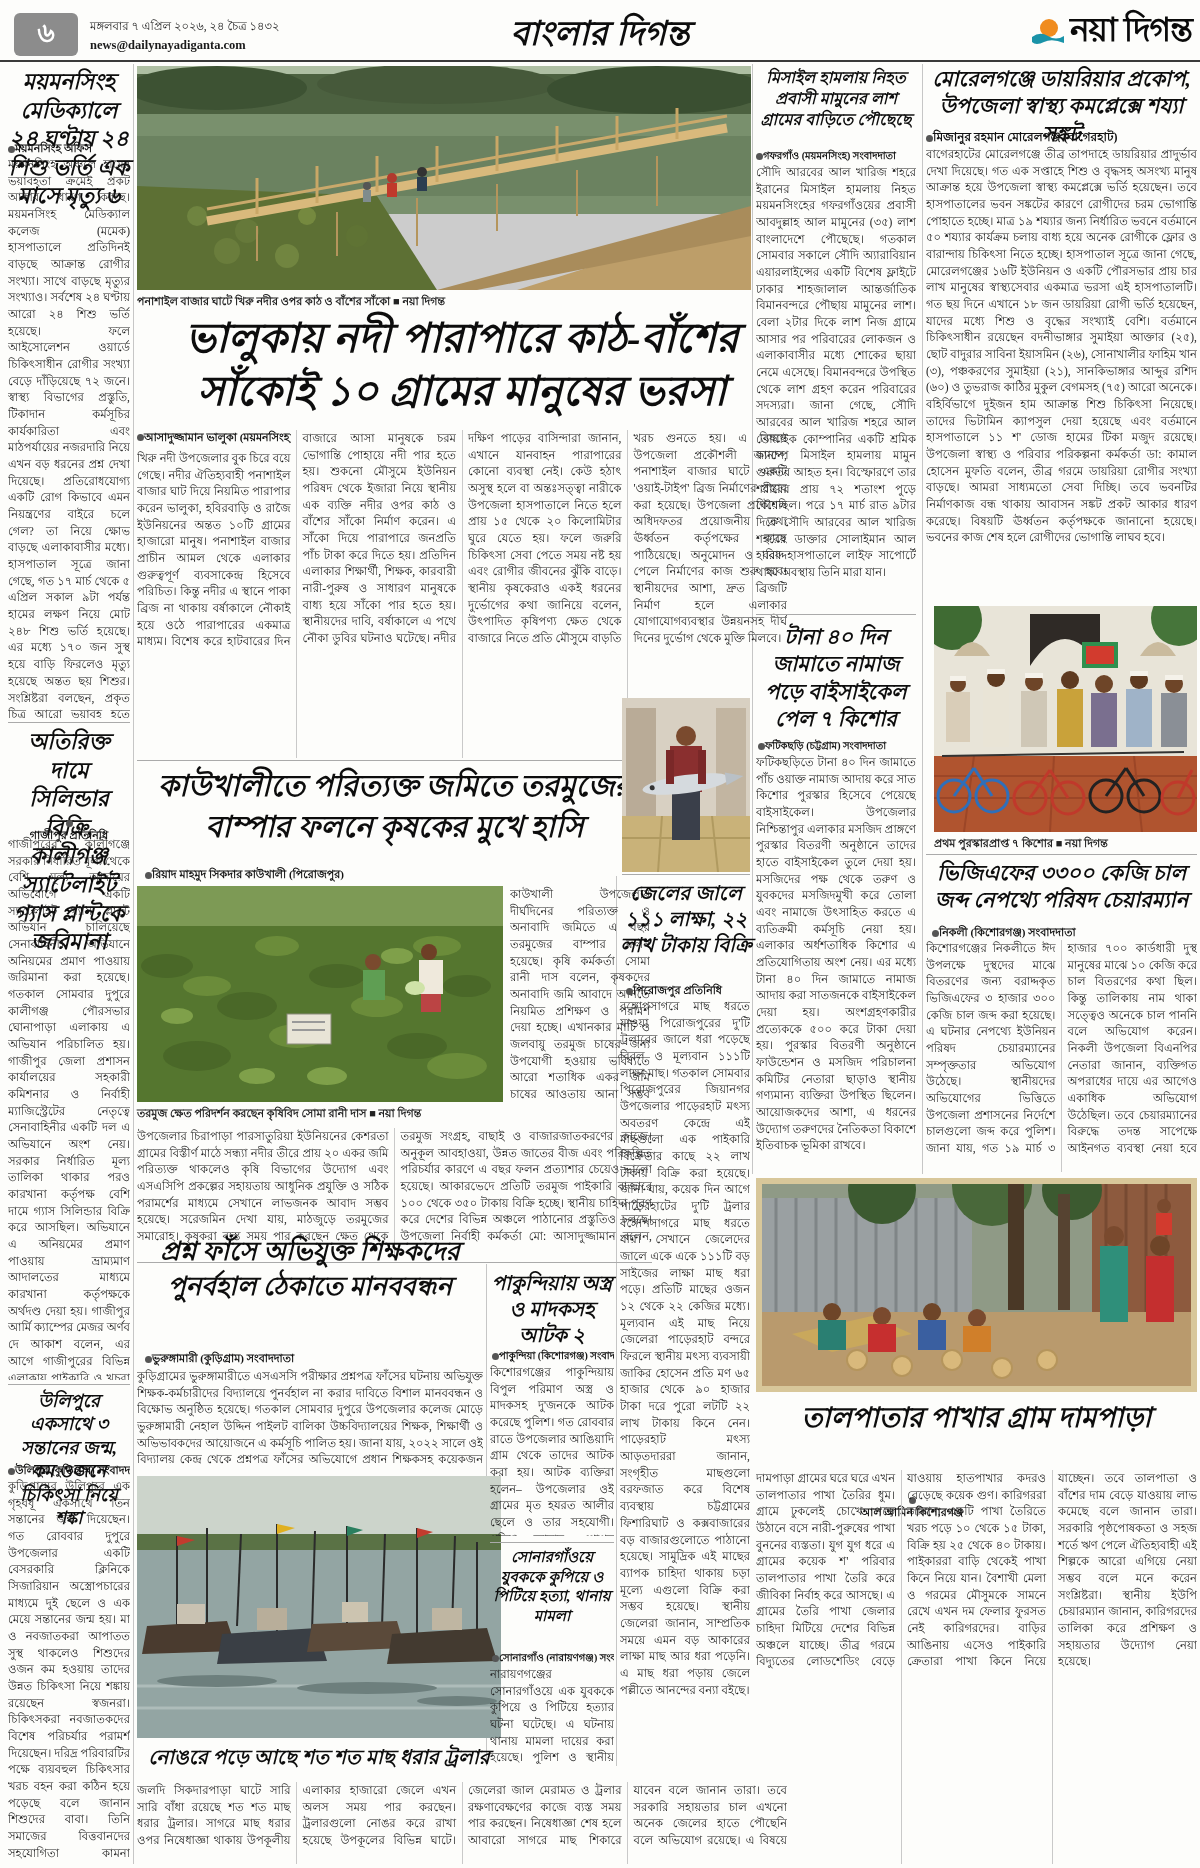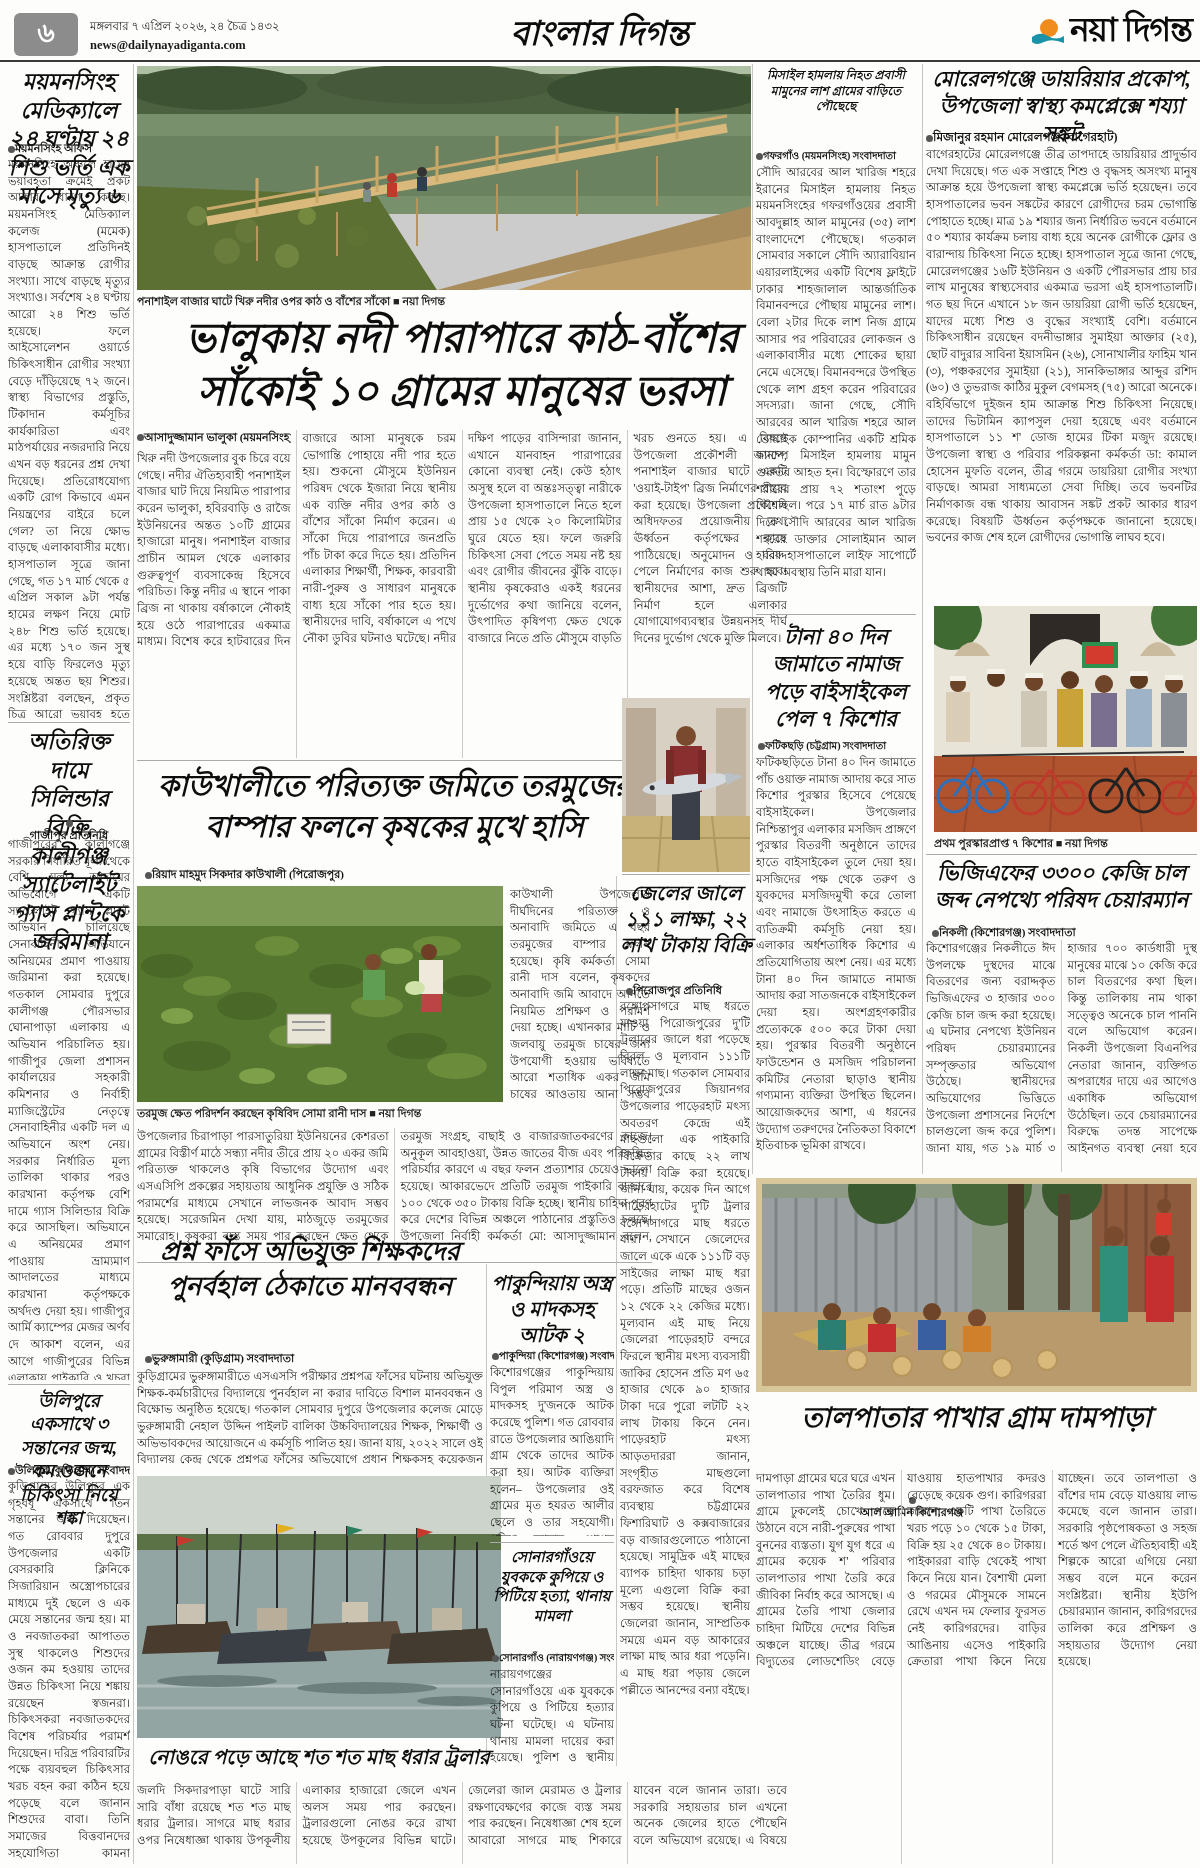--- a/index.html
+++ b/index.html
@@ -272,21 +272,21 @@
   <div class="abs body-txt" style="left:490px;top:1364px;width:124px;height:172px;">কিশোরগঞ্জের পাকুন্দিয়ায় বিপুল পরিমাণ অস্ত্র ও মাদকসহ দু'জনকে আটক করেছে পুলিশ। গত রোববার রাতে উপজেলার আঙিয়াদি গ্রাম থেকে তাদের আটক করা হয়। আটক ব্যক্তিরা হলেন– উপজেলার ওই গ্রামের মৃত হযরত আলীর ছেলে ও তার সহযোগী। পুলিশ জানায়, গোপন সংবাদের ভিত্তিতে অভিযান চালিয়ে তাদের কাছ থেকে দেশীয় অস্ত্র ও মাদকদ্রব্য উদ্ধার করা হয়। এ ঘটনায় থানায় মামলা দায়েরের প্রক্রিয়া চলছে বলে জানিয়েছেন ওসি।</div>
 
   <div class="abs hrule" style="left:490px;top:1542px;width:124px;"></div>
   <div class="abs hd" style="left:490px;top:1548px;width:124px;font-size:15px;">সোনারগাঁওয়ে যুবককে কুপিয়ে ও পিটিয়ে হত্যা, থানায় মামলা</div>
   <div class="abs byline" style="left:492px;top:1650px;width:122px;font-size:10px;">
     <span class="dot"></span>
     <span>সোনারগাঁও (নারায়ণগঞ্জ) সংবাদদাতা</span>
   </div>
   <div class="abs body-txt" style="left:490px;top:1666px;width:124px;height:98px;">নারায়ণগঞ্জের সোনারগাঁওয়ে এক যুবককে কুপিয়ে ও পিটিয়ে হত্যার ঘটনা ঘটেছে। এ ঘটনায় থানায় মামলা দায়ের করা হয়েছে। পুলিশ ও স্থানীয় সূত্রে জানা যায়, পূর্ব শত্রুতার জের ধরে প্রতিপক্ষের লোকজন ওই যুবকের ওপর হামলা চালায়। গুরুতর আহত অবস্থায় তাকে হাসপাতালে নেয়া হলে চিকিৎসক মৃত ঘোষণা করেন। জড়িতদের গ্রেফতারে অভিযান চলছে।</div>
 
-  <div class="abs hd" style="left:756px;top:68px;width:160px;font-size:12px;">মিসাইল হামলায় নিহত প্রবাসী মামুনের লাশ গ্রামের বাড়িতে পৌছেছে</div>
+  <div class="abs hd" style="left:756px;top:68px;width:160px;font-size:16px;">মিসাইল হামলায় নিহত প্রবাসী মামুনের লাশ গ্রামের বাড়িতে পৌছেছে</div>
   <div class="abs byline" style="left:756px;top:148px;width:160px;font-size:10px;">
     <span class="dot"></span>
     <span>গফরগাঁও (ময়মনসিংহ) সংবাদদাতা</span>
   </div>
   <div class="abs body-txt" style="left:756px;top:164px;width:160px;height:440px;">সৌদি আরবের আল খারিজ শহরে ইরানের মিসাইল হামলায় নিহত ময়মনসিংহের গফরগাঁওয়ের প্রবাসী আবদুল্লাহ আল মামুনের (৩৫) লাশ বাংলাদেশে পৌছেছে। গতকাল সোমবার সকালে সৌদি অ্যারাবিয়ান এয়ারলাইন্সের একটি বিশেষ ফ্লাইটে ঢাকার শাহজালাল আন্তর্জাতিক বিমানবন্দরে পৌছায় মামুনের লাশ। বেলা ২টার দিকে লাশ নিজ গ্রামে আসার পর পরিবারের লোকজন ও এলাকাবাসীর মধ্যে শোকের ছায়া নেমে এসেছে। বিমানবন্দরে উপস্থিত থেকে লাশ গ্রহণ করেন পরিবারের সদস্যরা। জানা গেছে, সৌদি আরবের আল খারিজ শহরে আল তোয়াইক কোম্পানির একটি শ্রমিক ক্যাম্পে মিসাইল হামলায় মামুন গুরুতর আহত হন। বিস্ফোরণে তার শরীরের প্রায় ৭২ শতাংশ পুড়ে গিয়েছিল। পরে ১৭ মার্চ রাত ৯টার দিকে সৌদি আরবের আল খারিজ শহরের ডাক্তার সোলাইমান আল হাবিব হাসপাতালে লাইফ সাপোর্টে থাকা অবস্থায় তিনি মারা যান।</div>
 
   <div class="abs hrule" style="left:756px;top:614px;width:160px;"></div>
   <div class="abs hd" style="left:756px;top:624px;width:160px;font-size:21px;">টানা ৪০ দিন জামাতে নামাজ পড়ে বাইসাইকেল পেল ৭ কিশোর</div>
   <div class="abs byline" style="left:758px;top:738px;width:158px;font-size:10px;">
     <span class="dot"></span>

